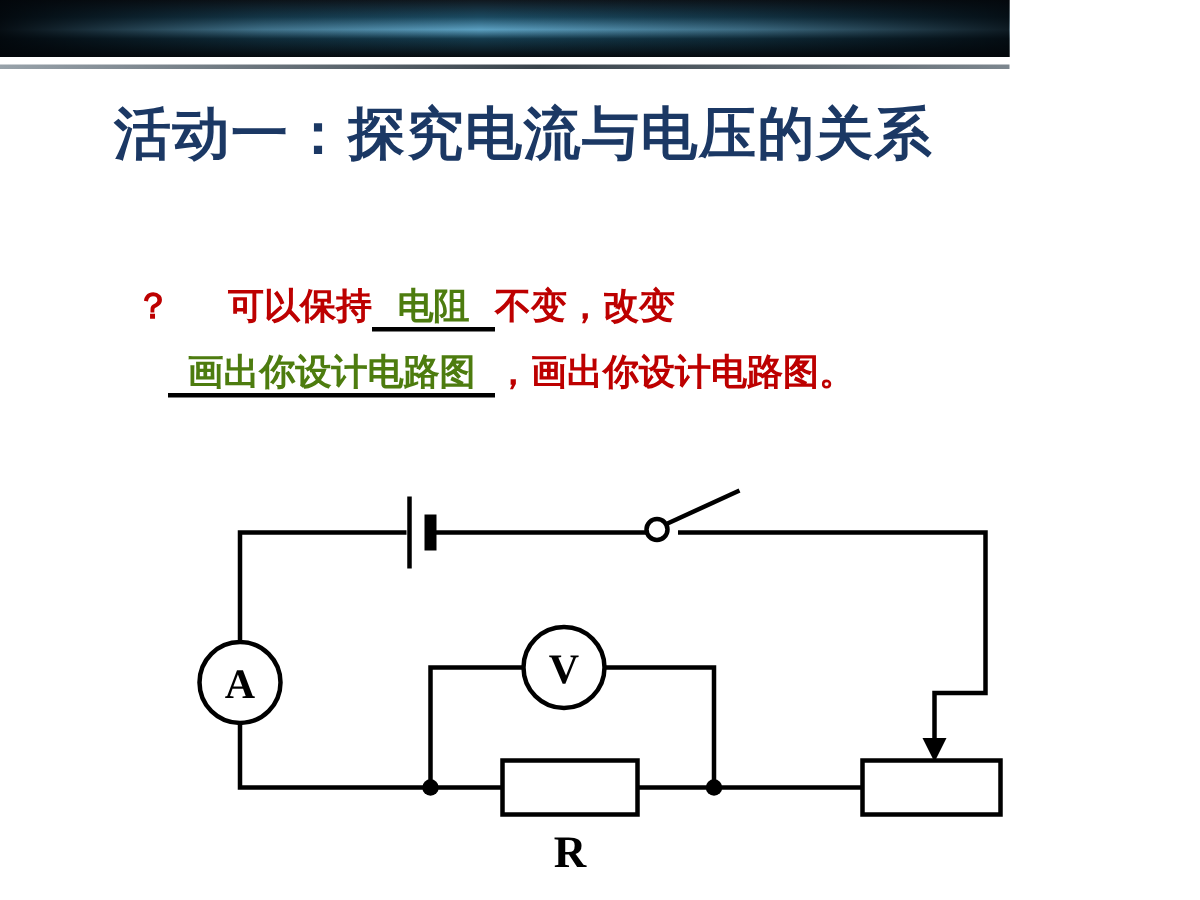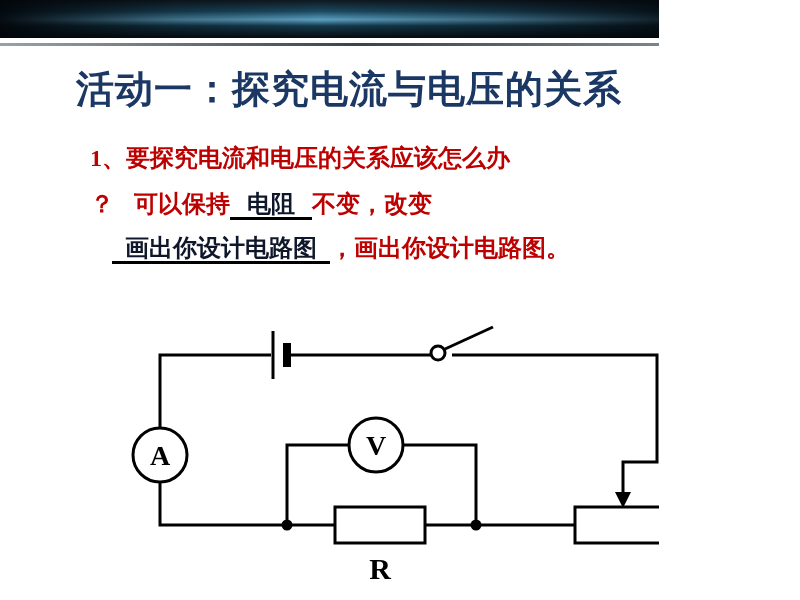--- a/index.html
+++ b/index.html
@@ -1,18 +1,18 @@
 <!DOCTYPE html>
 <html><head>
 <meta charset="utf-8">
 <style>
   html,body { margin:0; padding:0; background:#ffffff; }
   .slide {
     position:relative; width:659px; height:600px; background:#ffffff;
-    overflow:hidden; font-family:"Liberation Sans", sans-serif;
+    overflow:hidden; font-family:"Liberation Sans", sans-serif;padding-left:14px;
   }
   .header-bar {
     position:absolute; top:0; left:0; width:800px; height:38px;
     background:
       linear-gradient(90deg, rgba(2,6,10,0.95) 0%, rgba(2,6,10,0.30) 22%, rgba(2,6,10,0.0) 40%, rgba(2,6,10,0.35) 62%, rgba(2,6,10,0.95) 88%),
       linear-gradient(180deg, #10181f 0%, #1b4a61 30%, #5b9fc0 52%, #143a4c 68%, #070c10 100%);
   }
   .header-line {
     position:absolute; top:43px; left:0; width:800px; height:3px;
     background:linear-gradient(90deg, #98a2aa 0%, #39434b 45%, #98a2aa 100%);
@@ -24,45 +24,44 @@
     white-space:nowrap;
   }
   .q {
     position:absolute; color:#bd0000; font-weight:bold; font-size:24px;
     font-family:"Liberation Serif", serif; white-space:nowrap;
   }
   .q1-line1 { left:90px; top:142px; }
   .q1-line2 { left:90px; top:188px; }
   .q1-line3 { left:112px; top:232px; }
   .q2       { left:90px; top:284px; }
-  .fill-before { margin-left:20px; }
+  .fill-before { margin-left:38px; }
   .blank {
     display:inline-block; text-align:center; padding:0 5px;
-    border-bottom:3px solid #000000; color:#0f172a; line-height:1.1;
+    border-bottom:3px solid #000000; color:#4d7c0f; line-height:1.1;
   }
   .blank1 { min-width:72px; }
   .blank2 { min-width:208px; }
   .circuit-svg { position:absolute; left:0; top:310px; }
   .r-label {
     position:absolute; left:335px; top:552px; width:90px; text-align:center;
     font-family:"Liberation Serif", serif; font-size:30px; font-weight:bold;
     color:#000;
   }
 </style>
 </head>
 <body>
 
 <div class="slide">
 
   <div class="header-bar"></div>
   <div class="header-line"></div>
 
   <div class="title">活动一：探究电流与电压的关系</div>
 
-  <div class="q q1-line1">1、要探究电流和电压的关系应该怎么办</div>
 
   <div class="q q1-line2">
     <span>？</span><span class="fill-before">可以保持</span><span class="blank blank1">电阻</span><span>不变，改变</span>
   </div>
 
   <div class="q q1-line3">
     <span class="blank blank2">画出你设计电路图</span><span>，画出你设计电路图。</span>
   </div>
 
 

